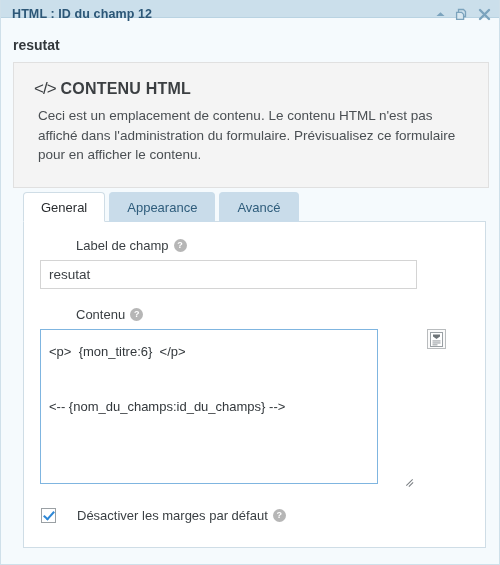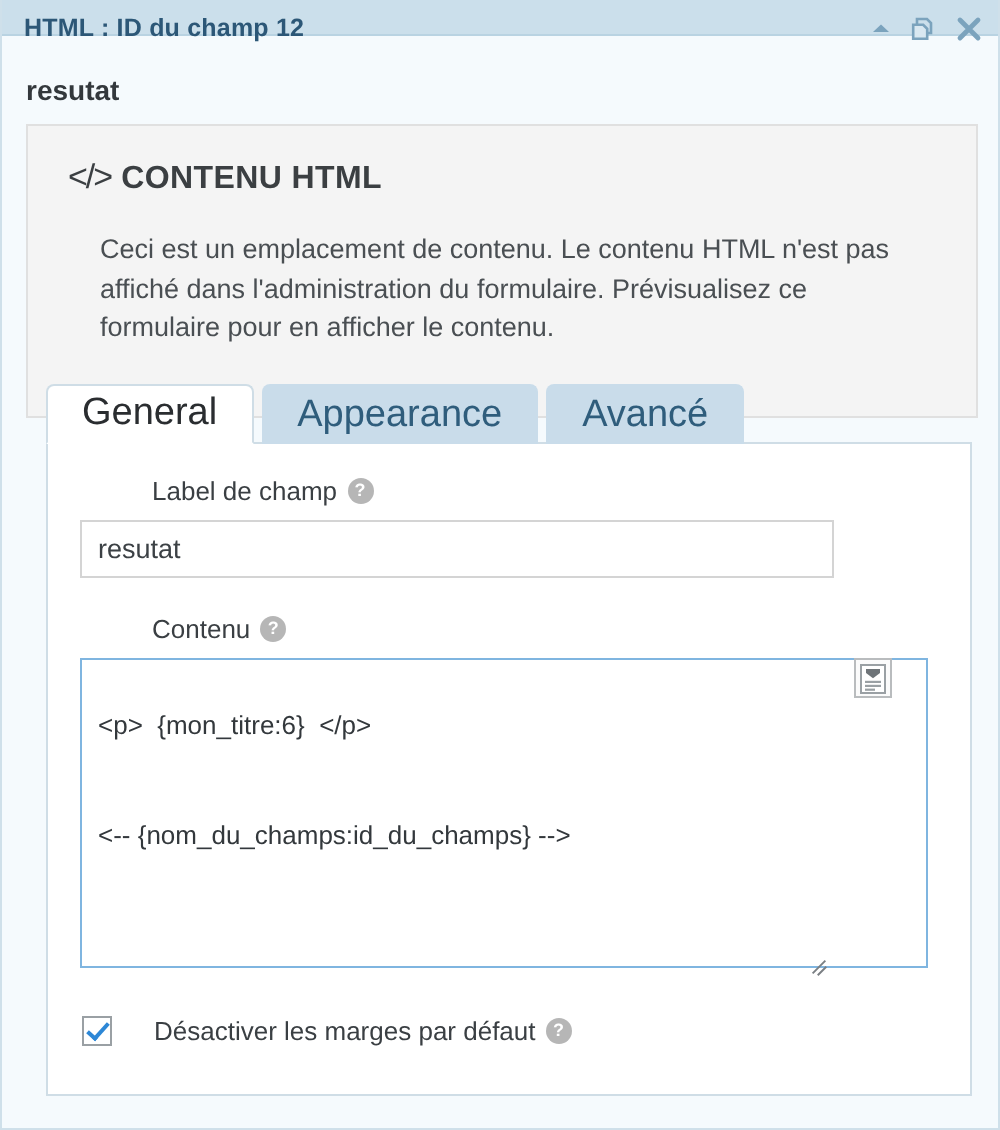--- a/index.html
+++ b/index.html
@@ -97,40 +97,40 @@
     font-family: "Liberation Sans", sans-serif;
     font-weight: normal;
     font-size: 17px;
     margin-right: 5px;
     letter-spacing: -1px;
   }
   .notice-body {
     font-size: 13.5px;
     line-height: 1.46;
     color: #4a4f53;
-    margin: 16px;
+    margin: 4px;
   }
 
   
   .tabs {
     position: absolute;
     left: 22px;
     top: 192px;
     display: flex;
     gap: 4px;
     z-index: 3;
   }
   .tab {
     box-sizing: border-box;
     height: 30px;
     padding: 0 17px;
     display: flex;
     align-items: center;
     justify-content: center;
-    font-size: 19px;
+    font-size: 13px;
     color: #2f5d7c;
     background: #c9dcea;
     border: 1px solid #c9dcea;
     border-bottom: none;
     border-radius: 4px 4px 0 0;
     cursor: pointer;
     white-space: nowrap;
   }
   .tab.active {
     background: #ffffff;
@@ -195,29 +195,29 @@
     padding: 0 8px;
     outline: none;
   }
 
   .textarea-wrap {
     position: relative;
     width: 377px;
   }
   .textarea {
     box-sizing: border-box;
-    width: 424px;
+    width: 338px;
     height: 155px;
     border: 1px solid #7fb5e0;
     background: #ffffff;
     font-family: "Liberation Sans", sans-serif;
     font-size: 13px;
     line-height: 2.1;
     color: #33383c;
-    padding: 19px 8px;
+    padding: 8px 8px;
     resize: none;
     outline: none;
     overflow: hidden;
     white-space: pre;
   }
   .resize-grip {
     position: absolute;
     right: 2px;
     bottom: 2px;
     width: 14px;

